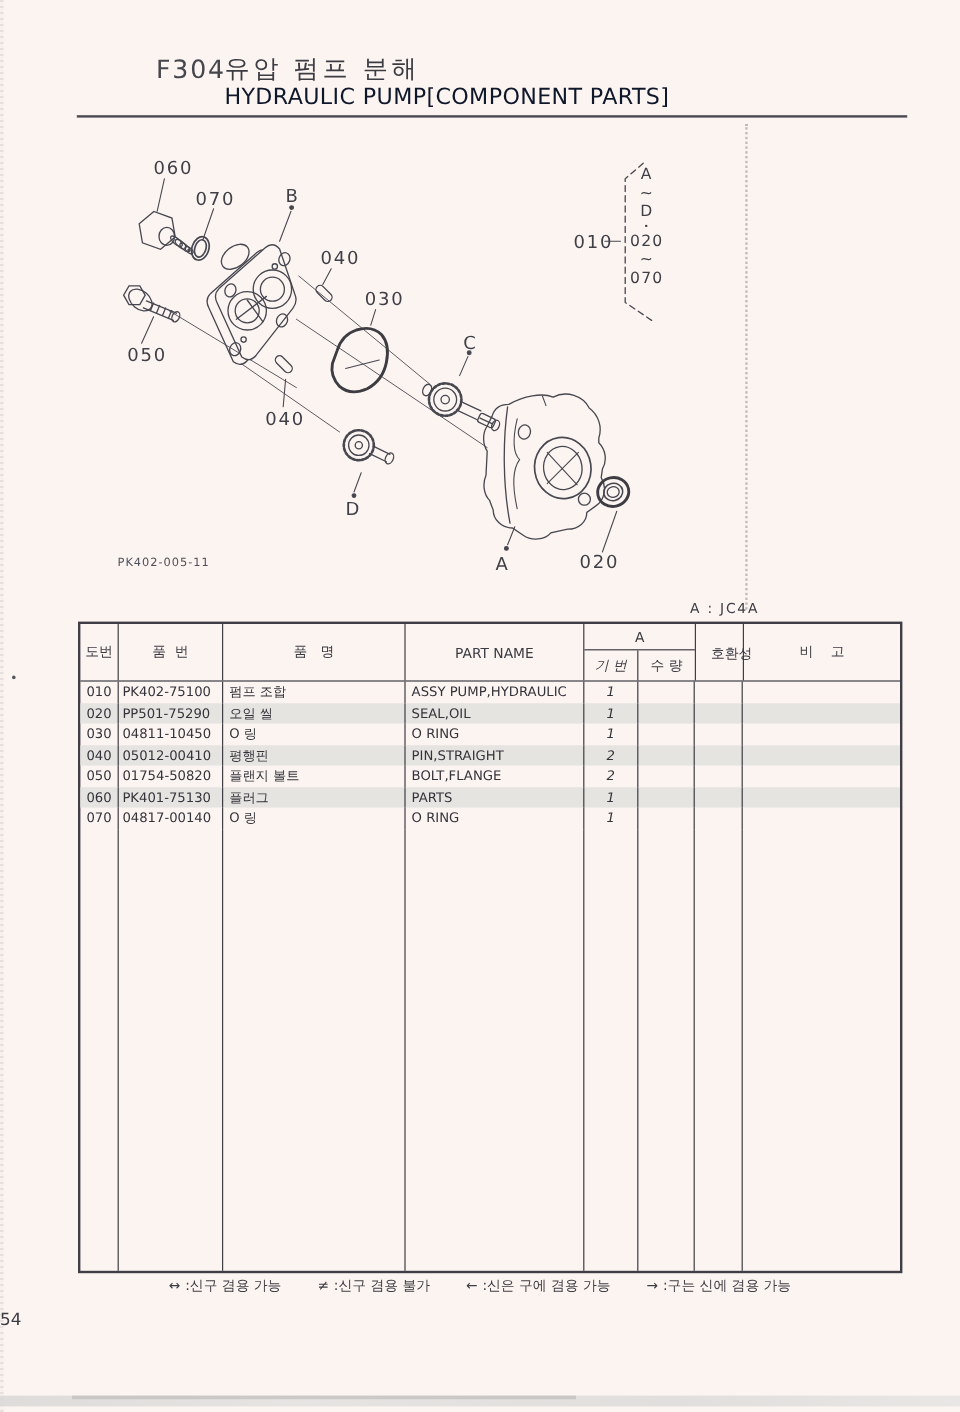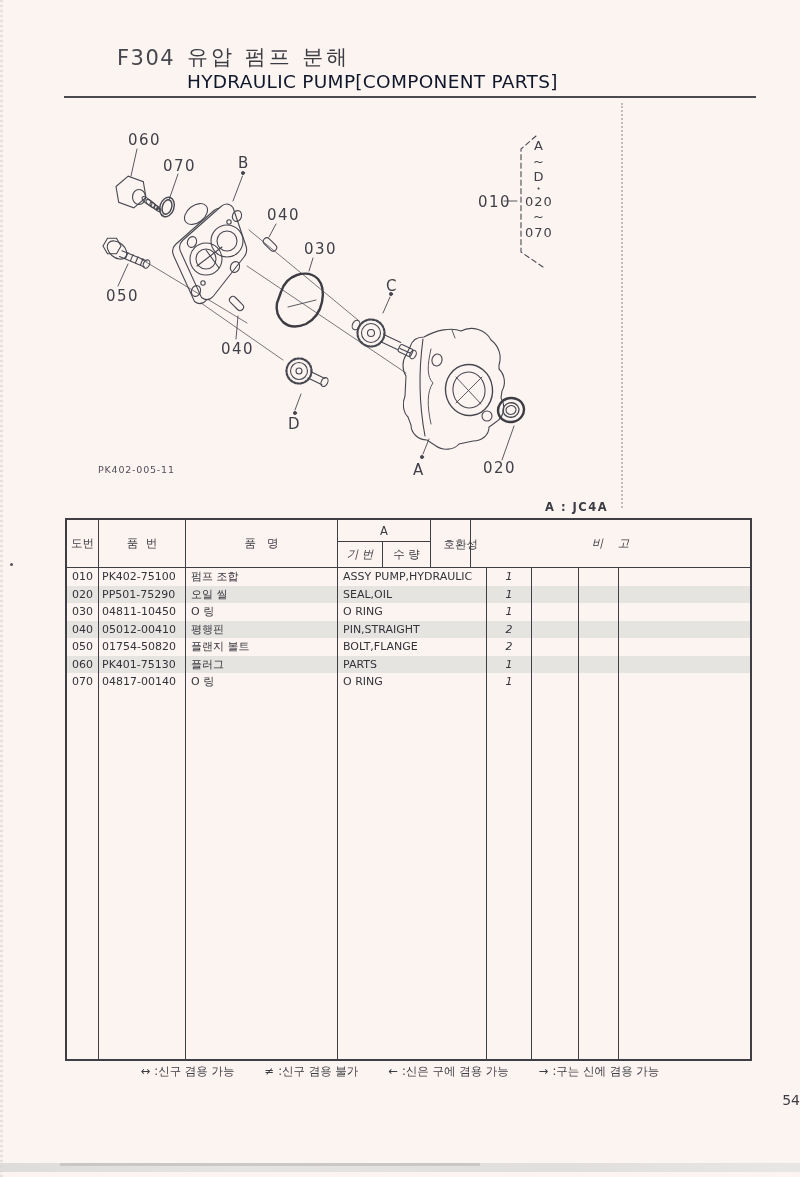--- a/index.html
+++ b/index.html
@@ -1,63 +1,63 @@
 <!DOCTYPE html>
 <html><head>
 <meta charset="utf-8">
 <style>
   html,body{margin:0;padding:0;}
   body{width:800px;height:1177px;position:relative;background:#fcf4f1;
        font-family:"DejaVu Sans","Liberation Sans",sans-serif;color:#3a3a41;overflow:hidden;}
   .abs{position:absolute;}
   
-  .fig-code{left:117px;top:46px;font-size:21px;letter-spacing:1.5px;color:#46464d;}
+  .fig-code{left:130px;top:46px;font-size:21px;letter-spacing:1.5px;color:#46464d;}
   .title-ko{left:187px;top:43px;font-size:21px;letter-spacing:3px;color:#3c3c43;}
   .title-en{left:187px;top:71px;font-size:18.5px;letter-spacing:0.3px;color:#0f172a;}
   .title-rule{left:64px;top:96px;width:692px;height:2px;background:#4a4a50;}
   .fold-line{left:621px;top:103px;height:405px;width:0;border-left:2px dotted #b3aeac;opacity:.8;}
   .speck{left:10px;top:563px;width:3px;height:3px;border-radius:50%;background:#55555c;}
   
   svg.diagram{left:0;top:100px;}
   .callout{font-size:15px;letter-spacing:1.5px;color:#3f3f47;white-space:nowrap;}
   .bracket-stack{left:520px;top:138px;width:38px;text-align:center;color:#3f3f47;}
   .bracket-stack div{font-size:13px;line-height:15.5px;letter-spacing:1px;}
   .bracket-stack .tiny{font-size:7px;line-height:9px;}
   .fig-ref{left:98px;top:464px;font-size:9.5px;letter-spacing:0.8px;color:#50505a;}
-  .variant{left:545px;top:500px;font-size:11.5px;letter-spacing:1.5px;color:#3c3c43;font-weight:bold;}
+  .variant{left:575px;top:500px;font-size:11.5px;letter-spacing:1.5px;color:#3c3c43;}
   
   .parts-table{left:65px;top:518px;width:687px;height:543px;border:2px solid #3e3e44;
                box-sizing:border-box;display:flex;flex-direction:column;font-size:11px;}
   .tr{display:flex;flex:0 0 auto;}
   .cell{box-sizing:border-box;border-right:1px solid #3e3e44;display:flex;align-items:center;}
   .cell:last-child{border-right:none;}
   .c1{width:32px;justify-content:center;}
   .c2{width:87px;padding-left:3px;}
   .c3{width:152px;padding-left:5px;}
   .c4{width:149px;padding-left:5px;}
   .c5{width:45px;justify-content:center;font-style:italic;}
   .c6{width:47px;justify-content:center;text-align:right;}
   .c7{width:40px;justify-content:center;}
-  .c8{flex:1;padding-left:6px;font-style:italic;}
+  .c8{flex:1;padding-left:6px;}
   .thead{height:47px;border-bottom:1px solid #3e3e44;font-size:11.5px;color:#3a3a41;}
   .thead .cell{justify-content:center;padding-left:0;white-space:pre;}
   .group-a{width:93px;display:flex;flex-direction:column;border-right:1px solid #3e3e44;box-sizing:border-box;}
   .group-a .a-top{height:21px;border-bottom:1px solid #3e3e44;display:flex;align-items:center;justify-content:center;}
   .group-a .a-sub{flex:1;display:flex;}
   .group-a .a-sub .cell{white-space:pre;}
   .compat-v{width:14px;line-height:12px;word-break:break-all;text-align:center;display:block;margin:auto;}
   .tbody-row{height:17.5px;color:#33333a;}
   .tbody-row.stripe{background:#e6e4e1;}
   .filler{flex:1;}
   .filler .cell{height:100%;}
   
   .legend{left:0;top:1064px;width:800px;display:flex;justify-content:center;gap:30px;
           font-size:11.5px;color:#3c3c43;}
   .legend .item{display:flex;gap:4px;white-space:nowrap;}
-  .page-num{left:0;top:1092px;width:800px;text-align:right;font-size:14px;color:#3c3c43;}
+  .page-num{left:0;top:1092px;width:800px;text-align:left;font-size:14px;color:#3c3c43;}
   .scan-left{left:0;top:0;width:3px;height:1177px;opacity:.35;
      background:repeating-linear-gradient(180deg,#bdbdbd 0 2px,#f2eae8 2px 5px);}
   .scan-bottom{left:0;top:1163px;width:800px;height:9px;
      background:linear-gradient(90deg,#d9d8d6 0%,#e2e1df 30%,#dcdbd9 70%,#e5e4e2 100%);opacity:.85;}
   .scan-bottom-dark{left:60px;top:1163px;width:420px;height:3px;background:#b9b8b6;opacity:.6;}
 </style>
 </head>
 <body>
 
 <div class="abs scan-left"></div>
@@ -223,20 +223,21 @@
 </div>
 
 <div class="abs fig-ref">PK402-005-11</div>
 <div class="abs variant">A : JC4A</div>
 
 <div class="abs parts-table">
   <div class="tr thead">
     <div class="cell c1">도번</div>
     <div class="cell c2">품  번</div>
     <div class="cell c3">품   명</div>
+    <div class="cell c4">PART NAME</div>
     <div class="group-a">
       <div class="a-top">A</div>
       <div class="a-sub">
         <div class="cell c5">기 번</div>
         <div class="cell c6" style="border-right:none;">수 량</div>
       </div>
     </div>
     <div class="cell c7"><span class="compat-v">호환성</span></div>
     <div class="cell c8" style="justify-content:center;">비    고</div>
   </div>

